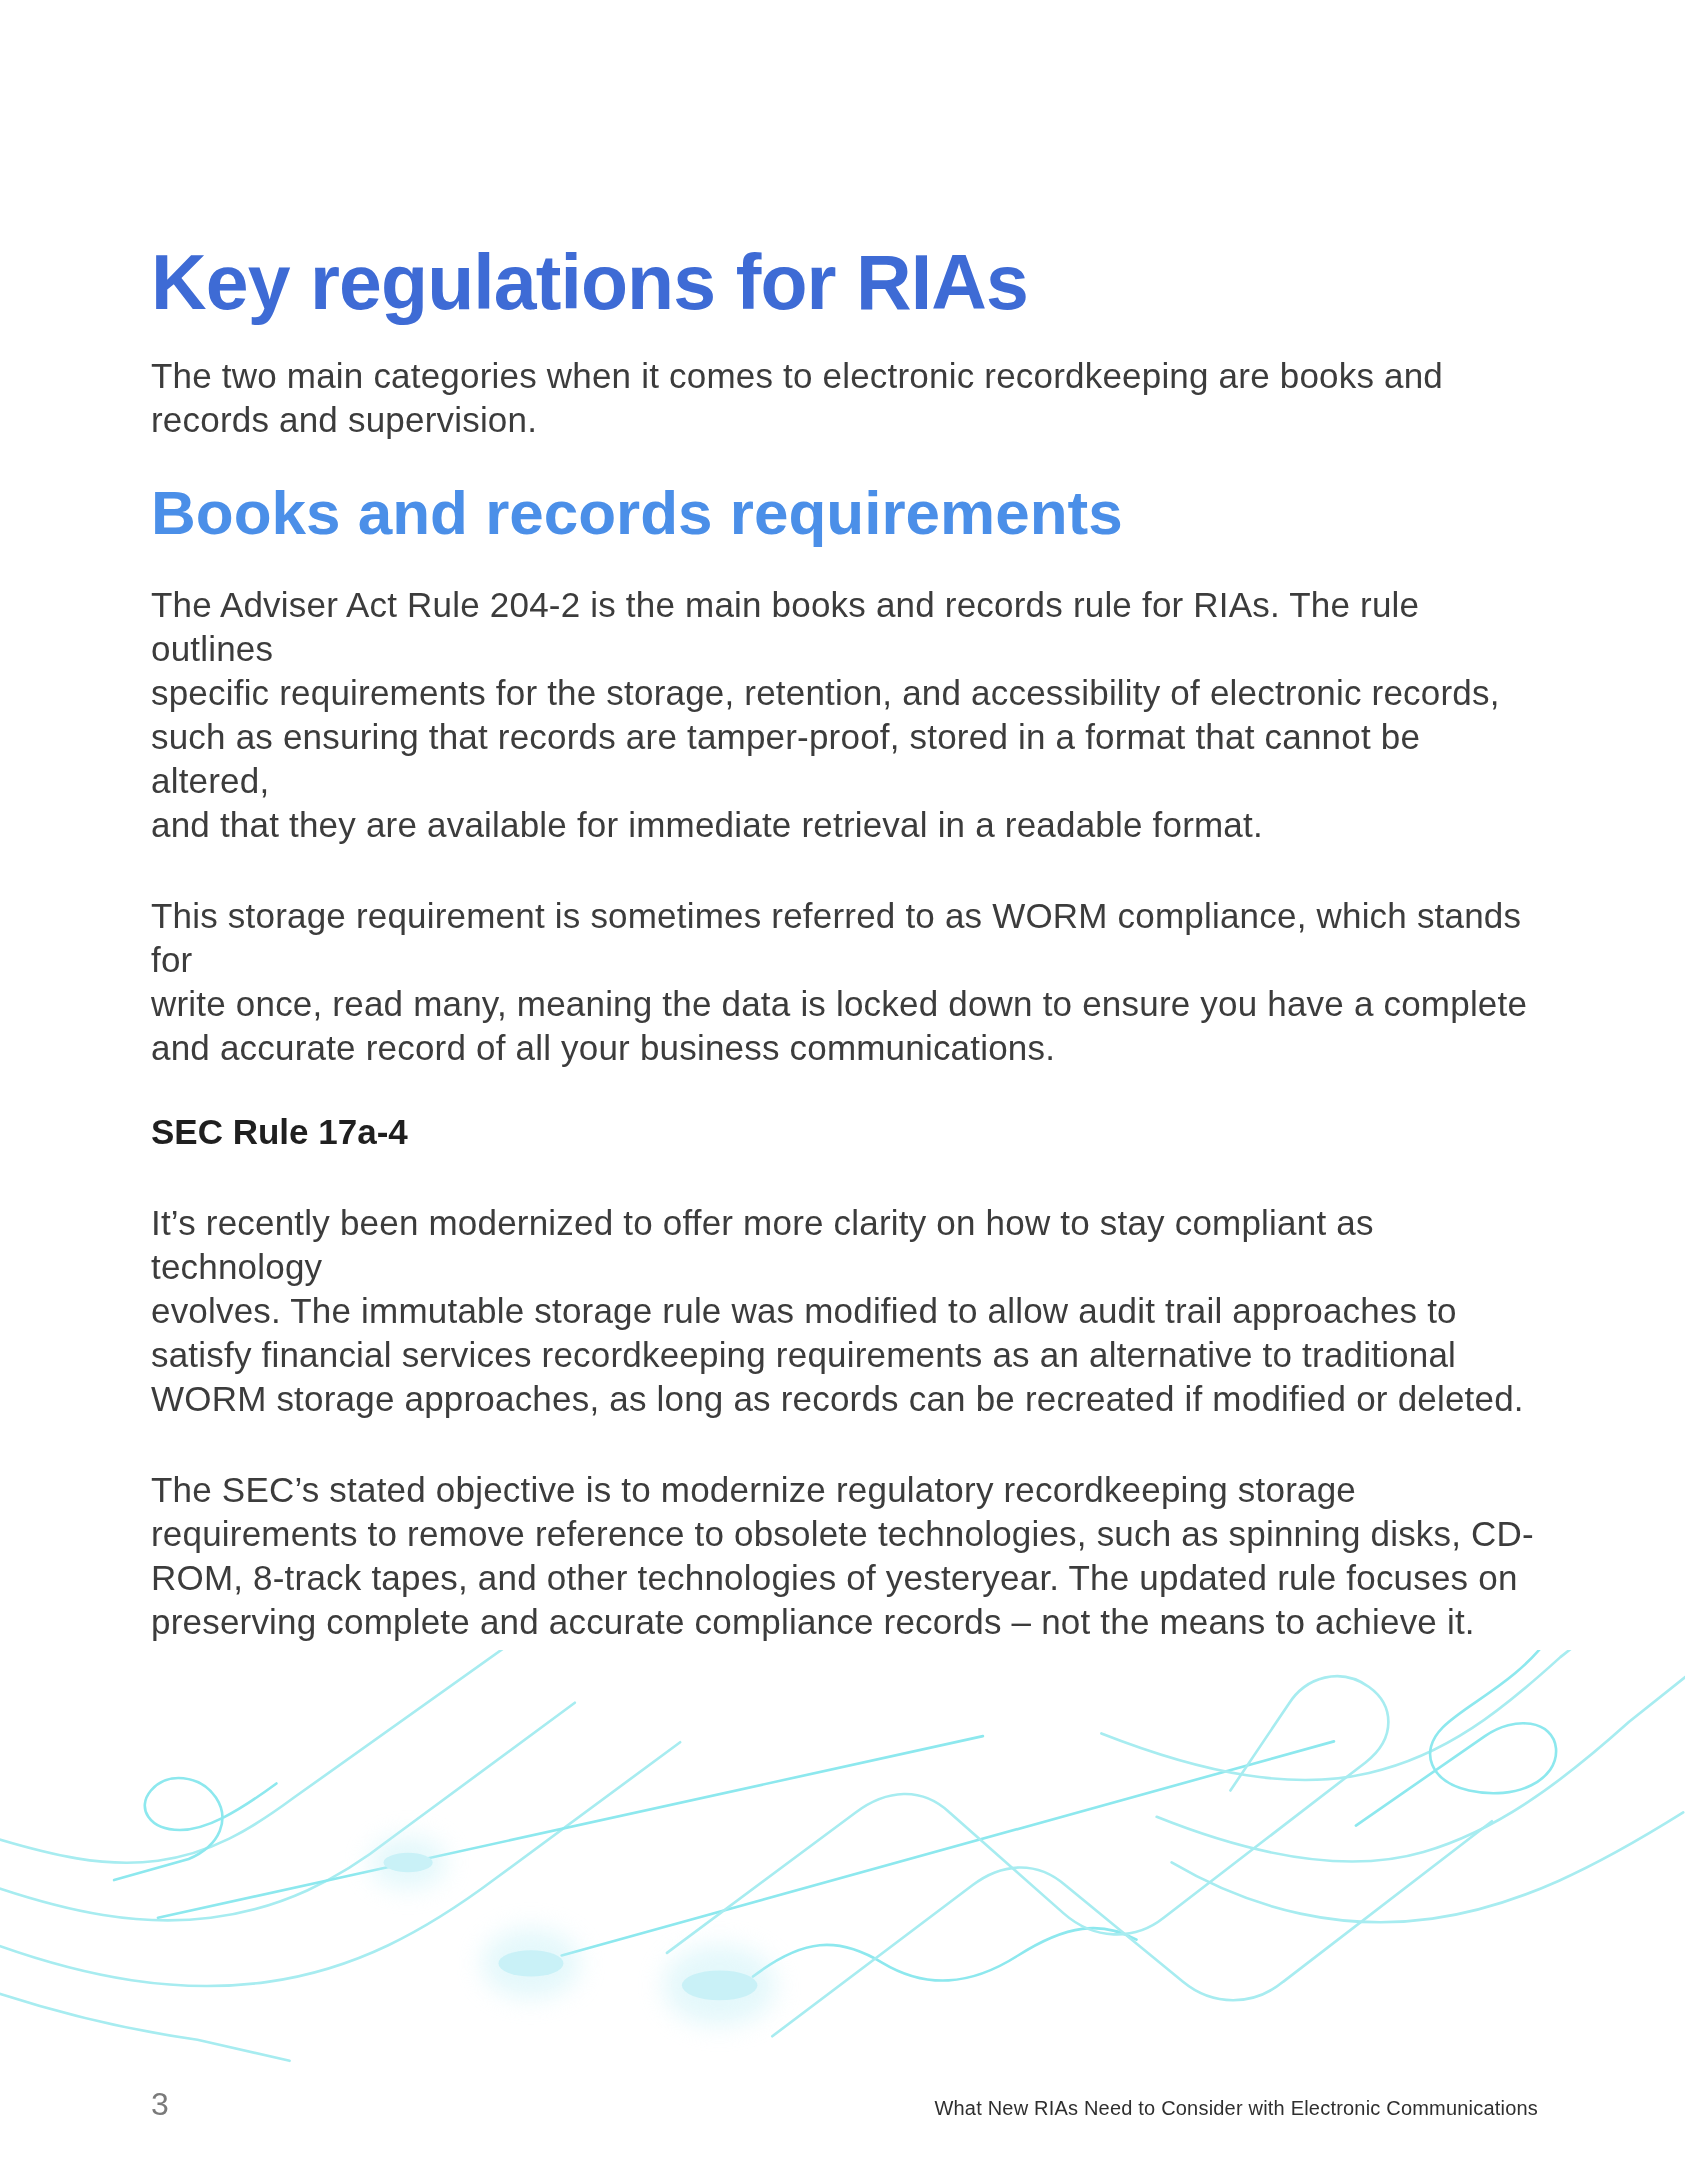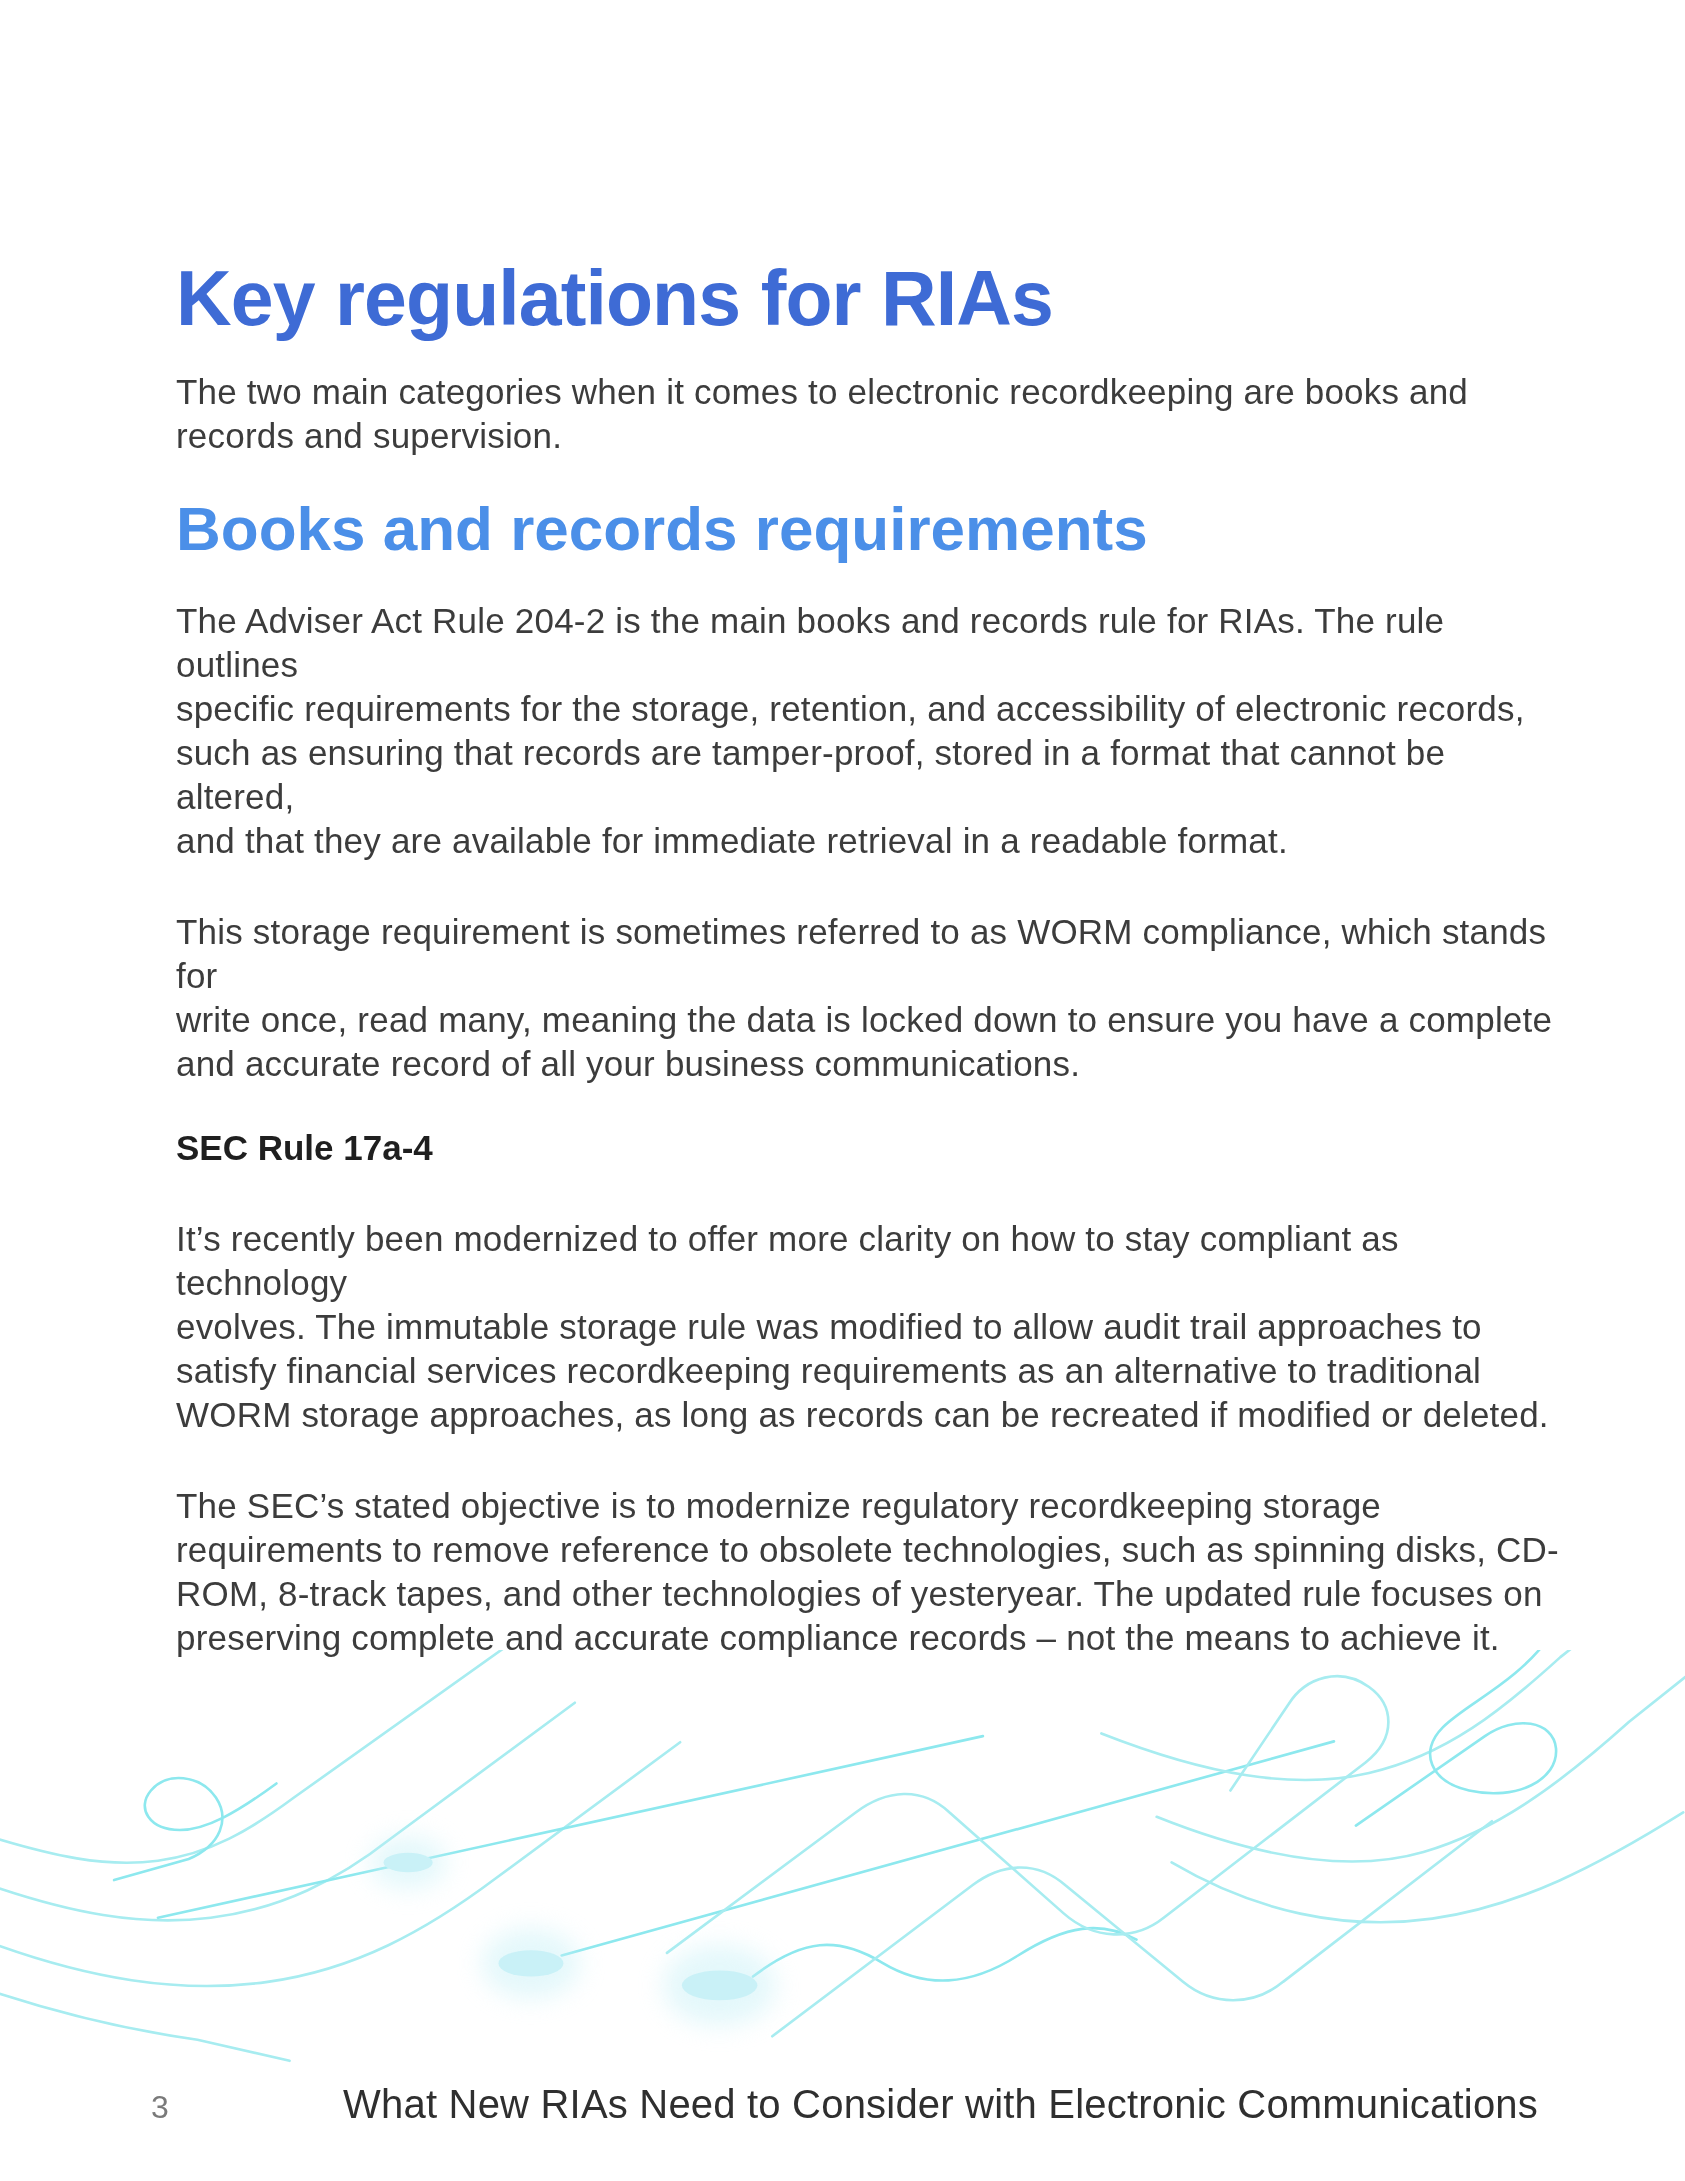--- a/index.html
+++ b/index.html
@@ -13,21 +13,21 @@
     --color-wave_strong:#8de8ee;
     --color-wave_node:#c9f1f7;
   }
   *{margin:0;padding:0;box-sizing:border-box;}
   html,body{background:#ffffff;}
   body{
     width:1685px;height:2181px;position:relative;overflow:hidden;
     font-family:"Liberation Sans","DejaVu Sans",sans-serif;
   }
   .page{position:absolute;inset:0;background:#ffffff;}
-  .content{position:absolute;left:151px;top:16px;width:1388px;margin-left:25px;}
+  .content{position:absolute;left:151px;top:0;width:1388px;}
   h1.doc-title{
     margin-top:244px;
     font-size:77px;line-height:77px;font-weight:700;letter-spacing:-0.9px;
     color:var(--color-h1);
   }
   p.body-par{
     font-size:35px;line-height:44px;font-weight:300;
     color:var(--color-body);
     white-space:pre-line;
     letter-spacing:0.2px;
@@ -56,21 +56,21 @@
   .waves ellipse.halo{fill:var(--color-wave_node);opacity:.5;filter:blur(14px);}
   .footer{
     position:absolute;left:151px;right:147px;top:2085px;
     display:flex;justify-content:space-between;align-items:baseline;
   }
   .footer .page-num{
     font-size:32px;line-height:39px;font-weight:400;
     color:var(--color-footer_page);
   }
   .footer .doc-name{
-    font-size:40px;line-height:39px;font-weight:300;
+    font-size:20px;line-height:39px;font-weight:300;
     color:var(--color-footer_title);letter-spacing:0.2px;
   }
 </style>
 </head>
 <body>
 
 <div class="page">
 
   <div class="content">
     <h1 class="doc-title">Key regulations for RIAs</h1>

